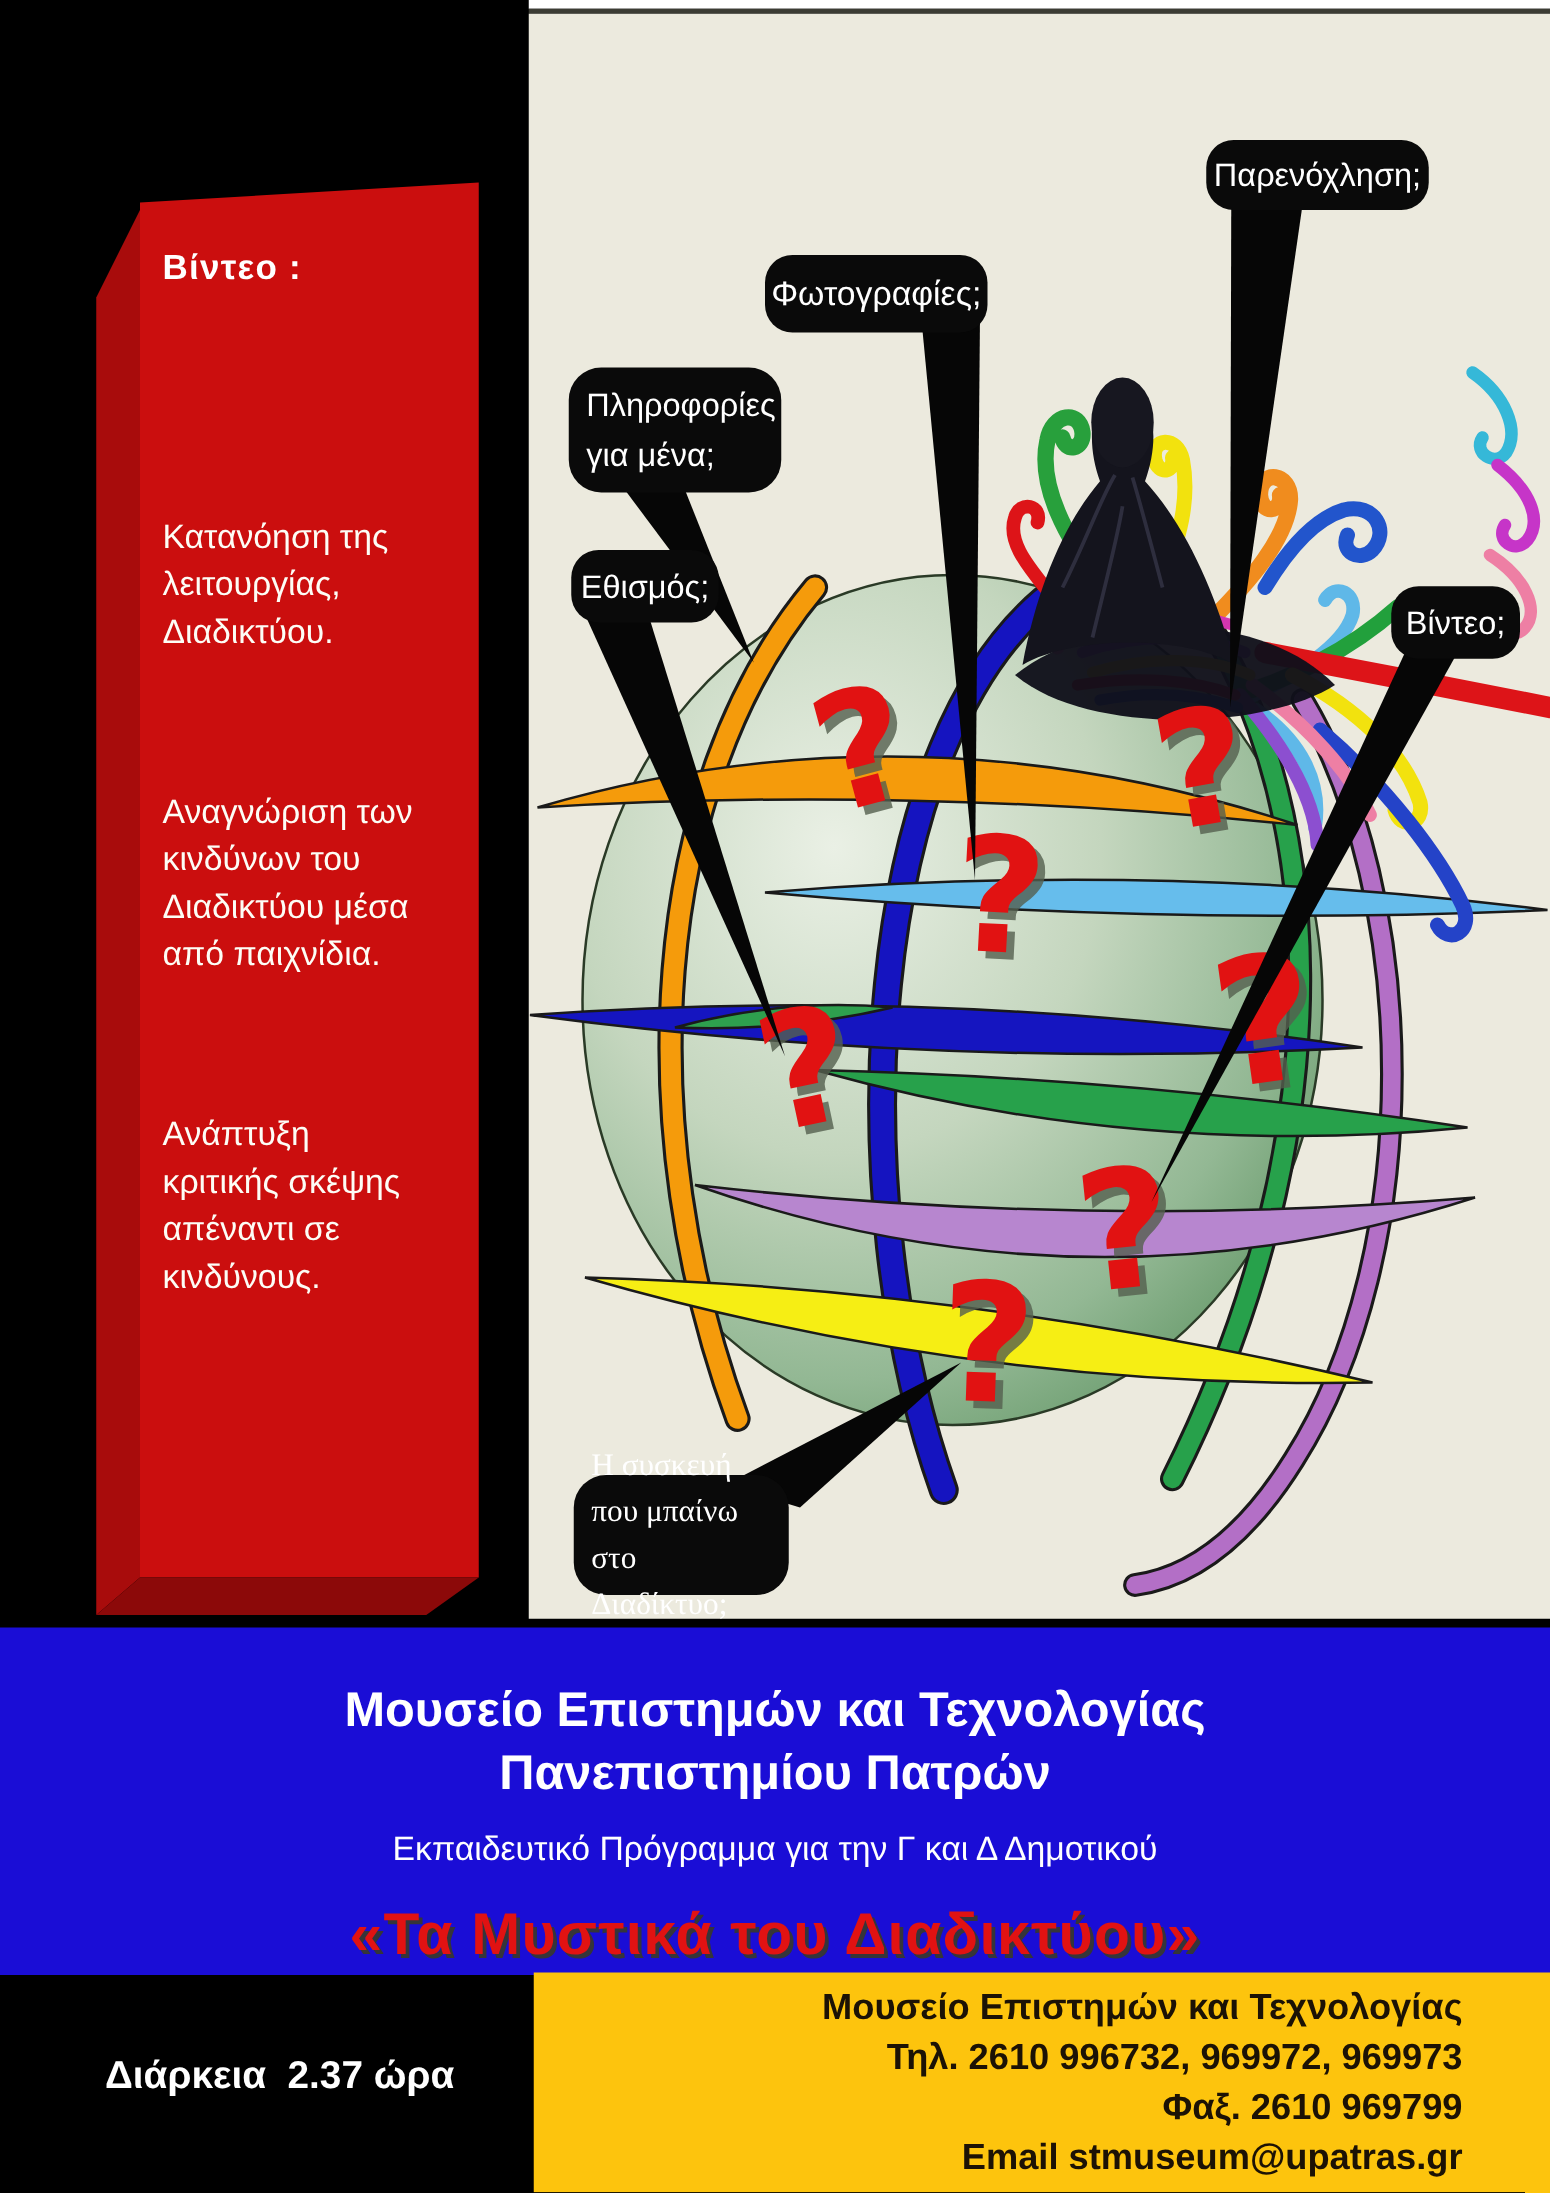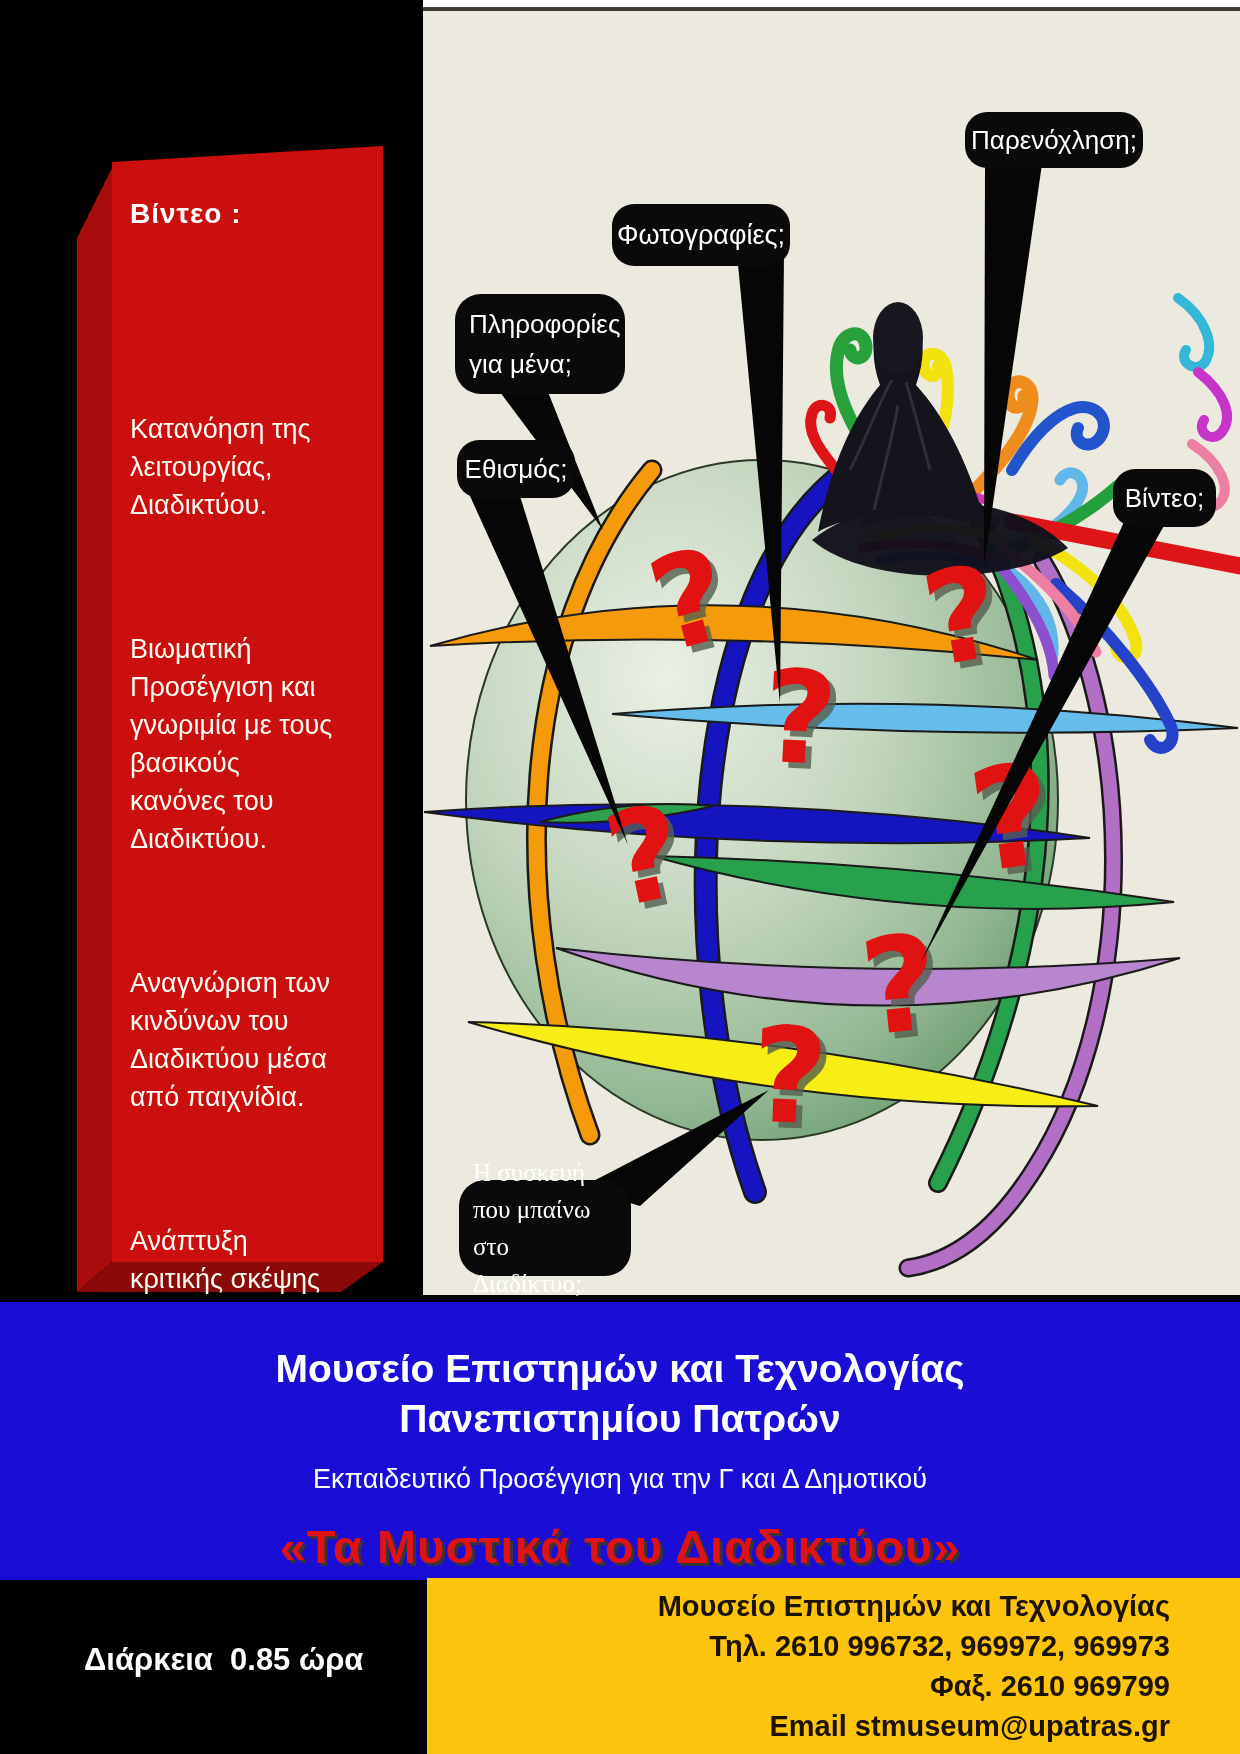--- a/index.html
+++ b/index.html
@@ -167,43 +167,42 @@
         <polygon points="985,164 1042,164 984,566"></polygon>
         <polygon points="1124,522 1166,522 921,962"></polygon>
         <polygon points="580,1188 640,1206 769,1090"></polygon>
       </g>
     </g>
   </svg>
 
   <div class="goals-heading">Βίντεο :</div>
   <div class="goals-list">
     <p>Κατανόηση της λειτουργίας, Διαδικτύου.</p>
-    <p>Βιωματική Προσέγγιση και γνωριμία με τους βασικούς κανόνες του Διαδικτύου.</p>
     <p>Αναγνώριση των  κινδύνων του Διαδικτύου μέσα από παιχνίδια.</p>
     <p>Ανάπτυξη κριτικής σκέψης απέναντι σε κινδύνους.</p>
   </div>
 
   <div class="callout co-photos">Φωτογραφίες;</div>
   <div class="callout left co-info">Πληροφορίες για μένα;</div>
   <div class="callout co-addiction">Εθισμός;</div>
   <div class="callout co-harassment">Παρενόχληση;</div>
   <div class="callout co-video">Βίντεο;</div>
   <div class="callout left co-device">Η συσκευή που μπαίνω  στο Διαδίκτυο;</div>
 
   <div class="blue-band" style="background: rgb(26, 13, 214);">
     <div class="org">
       <div>Μουσείο  Επιστημών και Τεχνολογίας</div>
       <div>Πανεπιστημίου Πατρών</div>
     </div>
-    <div class="sub">Εκπαιδευτικό Προσέγγιση για την Γ και Δ Δημοτικού</div>
+    <div class="sub">Εκπαιδευτικό Πρόγραμμα για την Γ και Δ Δημοτικού</div>
     <div class="title" style="color: rgb(225, 18, 18);">«Τα Μυστικά του Διαδικτύου»</div>
   </div>
 
   <div class="black-footer">
-    <span class="duration">Διάρκεια  0.85 ώρα</span>
+    <span class="duration">Διάρκεια  2.37 ώρα</span>
   </div>
   <div class="yellow-footer" style="background: rgb(253, 196, 13);">
     <div>Μουσείο Επιστημών και Τεχνολογίας</div>
     <div>Τηλ. 2610 996732, 969972, 969973</div>
     <div>Φαξ. 2610 969799</div>
     <div>Email stmuseum@upatras.gr</div>
   </div>
 </div>
 
 </body></html>

